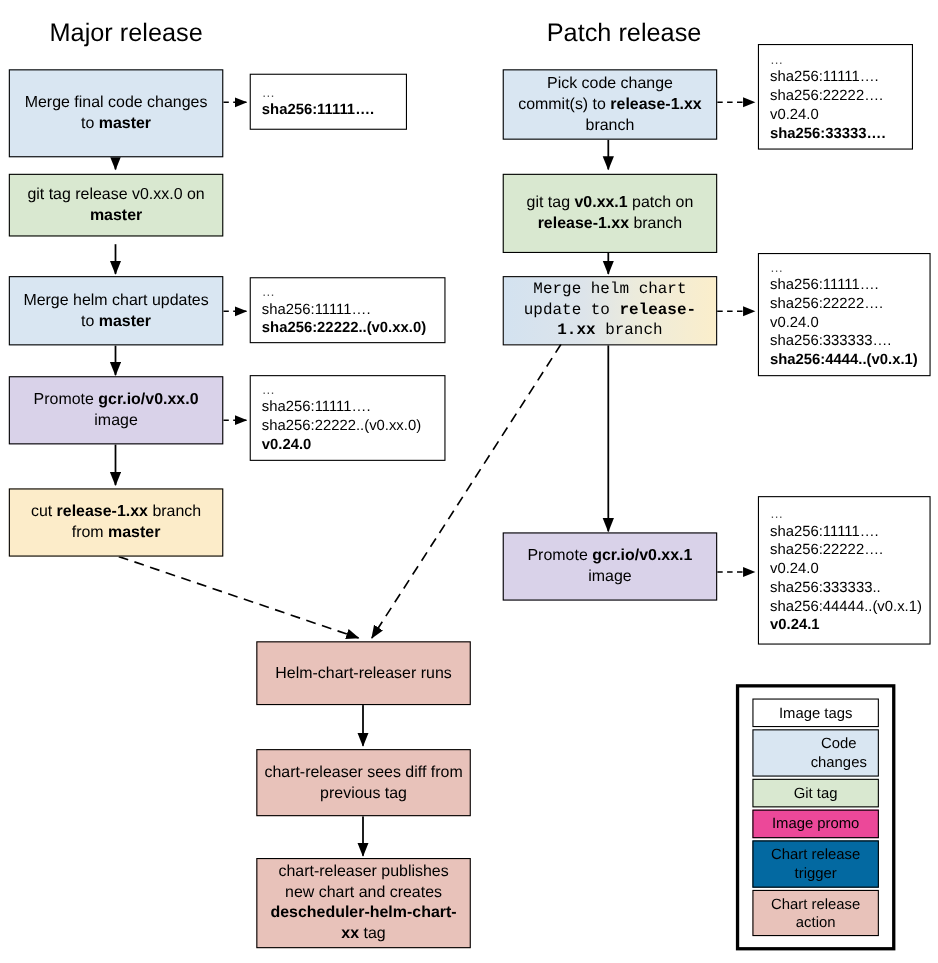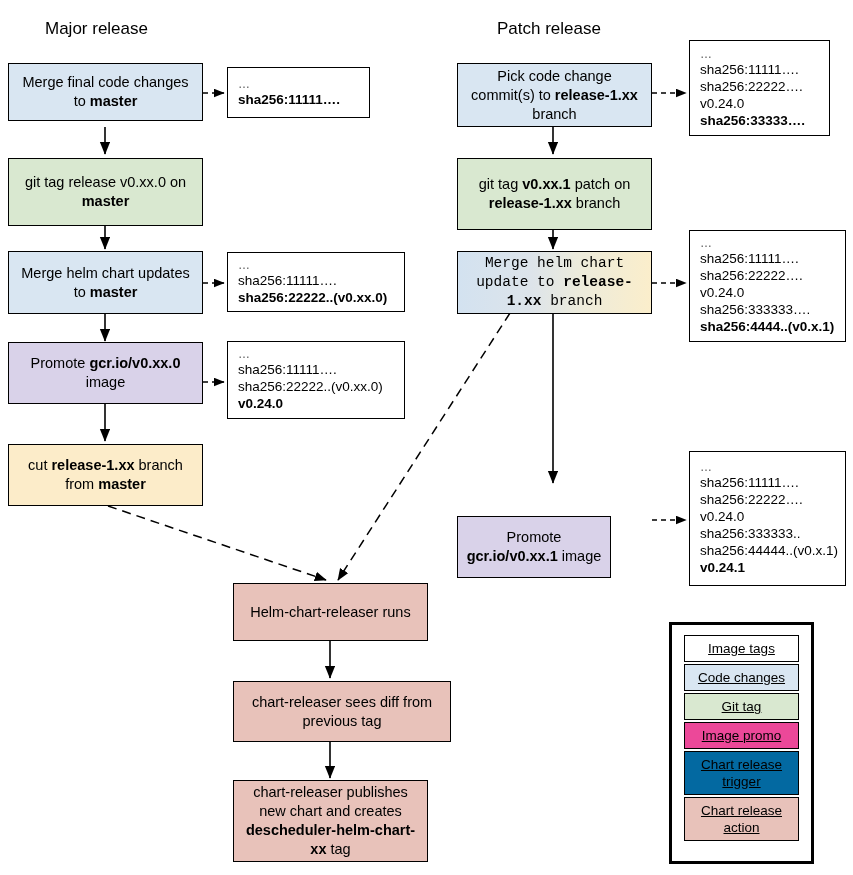--- a/index.html
+++ b/index.html
@@ -17,21 +17,21 @@
     overflow:hidden;
   }
   svg.edges{
     position:absolute;
     left:0;top:0;
     width:853px;height:875px;
     pointer-events:none;
   }
   .col-title{
     position:absolute;
-    font-size:17px;
+    font-size:23px;
     line-height:20px;
     color:#000;
     white-space:nowrap;
   }
   .node{
     position:absolute;
     box-sizing:border-box;
     border:1px solid #000000;
     display:flex;
     align-items:center;
@@ -135,25 +135,25 @@
 
     <g stroke="#000000" stroke-width="1.5" fill="none" stroke-dasharray="9,6">
       <line x1="108" y1="506" x2="326" y2="580" marker-end="url(#arrow)"></line>
       <line x1="510" y1="313" x2="338" y2="580" marker-end="url(#arrow)"></line>
     </g>
   </svg>
 
   <div class="col-title" style="left:45px;top:19px;">Major release</div>
   <div class="col-title" style="left:497px;top:19px;">Patch release</div>
 
-  <div class="node fill-blue" style="left:8px;top:63px;width:195px;height:58px;">
+  <div class="node fill-blue" style="left:8px;top:63px;width:195px;height:80px;">
     <span class="txt"><span>Merge final code changes to </span><b>master</b><span></span></span>
   </div>
 
-  <div class="node fill-green" style="left:8px;top:158px;width:195px;height:68px;">
+  <div class="node fill-green" style="left:8px;top:158px;width:195px;height:57px;">
     <span class="txt"><span>git tag release v0.xx.0 on </span><b>master</b><span></span></span>
   </div>
 
   <div class="node fill-blue" style="left:8px;top:251px;width:195px;height:63px;">
     <span class="txt"><span>Merge helm chart updates to </span><b>master</b><span></span></span>
   </div>
 
   <div class="node fill-purple" style="left:8px;top:342px;width:195px;height:62px;align-items:center;">
     <span class="txt"><span>Promote </span><b>gcr.io/v0.xx.0</b><span> image</span></span>
   </div>
@@ -167,29 +167,29 @@
   </div>
 
   <div class="node fill-green" style="left:457px;top:158px;width:195px;height:72px;">
     <span class="txt"><span>git tag </span><b>v0.xx.1</b><span> patch on </span><b>release-1.xx</b><span> branch</span></span>
   </div>
 
   <div class="node fill-grad" style="left:457px;top:251px;width:195px;height:63px;font-family:Liberation Mono, monospace;">
     <span class="txt"><span>Merge helm chart update to </span><b>release-1.xx</b><span> branch</span></span>
   </div>
 
-  <div class="node fill-purple" style="left:457px;top:516px;width:154px;height:62px;">
+  <div class="node fill-purple" style="left:457px;top:484px;width:195px;height:62px;">
     <span class="txt"><span>Promote </span><b>gcr.io/v0.xx.1</b><span> image</span></span>
   </div>
 
   <div class="node fill-pink" style="left:233px;top:583px;width:195px;height:58px;">
     <span class="txt"><span>Helm-chart-releaser runs</span></span>
   </div>
 
-  <div class="node fill-pink" style="left:233px;top:681px;width:218px;height:61px;">
+  <div class="node fill-pink" style="left:233px;top:681px;width:195px;height:61px;">
     <span class="txt"><span>chart-releaser sees diff from previous tag</span></span>
   </div>
 
   <div class="node fill-pink" style="left:233px;top:780px;width:195px;height:82px;">
     <span class="txt"><span>chart-releaser publishes new chart and creates </span><b>descheduler-helm-chart-xx</b><span> tag</span></span>
   </div>
 
   <div class="infobox" style="left:227px;top:67px;width:143px;height:51px;">
       <div class="line dots">…</div>
       <div class="line bold">sha256:11111….</div>
@@ -228,22 +228,22 @@
   <div class="infobox" style="left:689px;top:451px;width:157px;height:135px;">
       <div class="line dots">…</div>
       <div class="line">sha256:11111….</div>
       <div class="line">sha256:22222….</div>
       <div class="line">v0.24.0</div>
       <div class="line">sha256:333333..</div>
       <div class="line">sha256:44444..(v0.x.1)</div>
       <div class="line bold">v0.24.1</div>
     </div>
 
-  <div class="legend" style="left:669px;top:622px;width:145px;height:242px;text-decoration:underline;">
+  <div class="legend" style="left:669px;top:622px;width:145px;height:242px;">
       <div class="legend-item" style="background: rgb(255, 255, 255);">Image tags</div>
-      <div class="legend-item" style="background: rgb(217, 230, 242);">Code changes</div>
+      <div class="legend-item" style="background: rgb(217, 230, 242); padding-left: 48px;">Code changes</div>
       <div class="legend-item" style="background: rgb(217, 232, 208);">Git tag</div>
       <div class="legend-item" style="background: #ec4899;">Image promo</div>
       <div class="legend-item" style="background: #0369a1;">Chart release trigger</div>
       <div class="legend-item" style="background: rgb(232, 194, 186);">Chart release action</div>
     </div>
 
 </div>
 
 </body></html>

